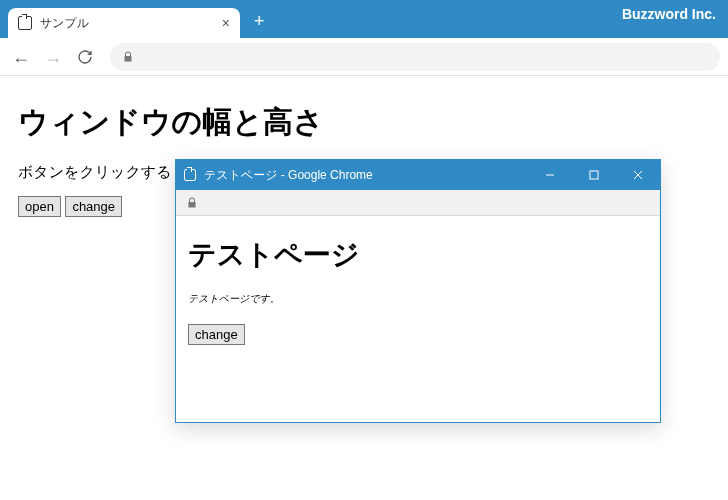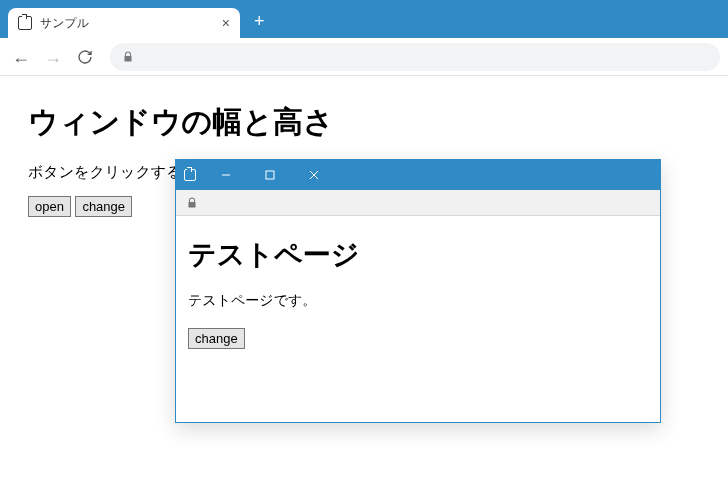--- a/index.html
+++ b/index.html
@@ -98,21 +98,21 @@
     background: #f1f3f4;
     border-radius: 14px;
     margin-left: 6px;
     display: flex;
     align-items: center;
     padding: 0 12px;
   }
   .lock { color: #777; }
   .lock svg { width: 12px; height: 12px; display:block; }
   .page {
-    padding: 18px 28px;
+    padding: 18px 18px;
     position: relative;
   }
   .page h1 {
     margin: 8px 0 20px 0;
     font-size: 30px;
     font-weight: bold;
   }
   .page p {
     margin: 14px 0;
     font-size: 15px;
@@ -172,32 +172,33 @@
     display:flex; align-items:center; padding:0 10px;
   }
   .popup-body {
     padding: 14px 12px;
   }
   .popup-body h1 {
     margin: 6px 0 18px 0;
     font-size: 28px;
     font-weight: bold;
   }
-  .popup-body p { margin: 10px 0 18px 0; font-size: 14px; }
+  .popup-body p { margin: 10px 0 18px 0; font-size: 10px; font-style: italic; }
 </style>
 </head>
 <body>
 
 <div class="browser-top">
   <div class="tab">
     <span class="favicon"></span>
     <span class="tab-title">サンプル</span>
     <span class="tab-close">×</span>
   </div>
   <div class="new-tab">+</div>
+  <div class="brand">Buzzword Inc.</div>
 </div>
 
 <div class="toolbar">
   <div class="nav-btn">
       <span class="arrow">←</span>
     </div>
   <div class="nav-btn disabled">
       <span class="arrow">→</span>
     </div>
   <div class="nav-btn reload">
@@ -218,20 +219,21 @@
 <div class="page">
   <h1>ウィンドウの幅と高さ</h1>
   <p>ボタンをクリックする</p>
   <button class="page-btn">open</button>
   <button class="page-btn">change</button>
 </div>
 
 <div class="popup">
   <div class="popup-title">
     <span class="favicon"></span>
+    <span class="title-text">テストページ - Google Chrome</span>
     <div class="win-ctrls">
       <div class="win-btn">
           <svg width="10" height="10">
             <line x1="1" y1="5" x2="9" y2="5" stroke="#fff" stroke-width="1"></line>
           </svg>
         </div>
       <div class="win-btn">
           <svg width="10" height="10">
             <rect x="1" y="1" width="8" height="8" fill="none" stroke="#fff" stroke-width="1"></rect>
           </svg>

